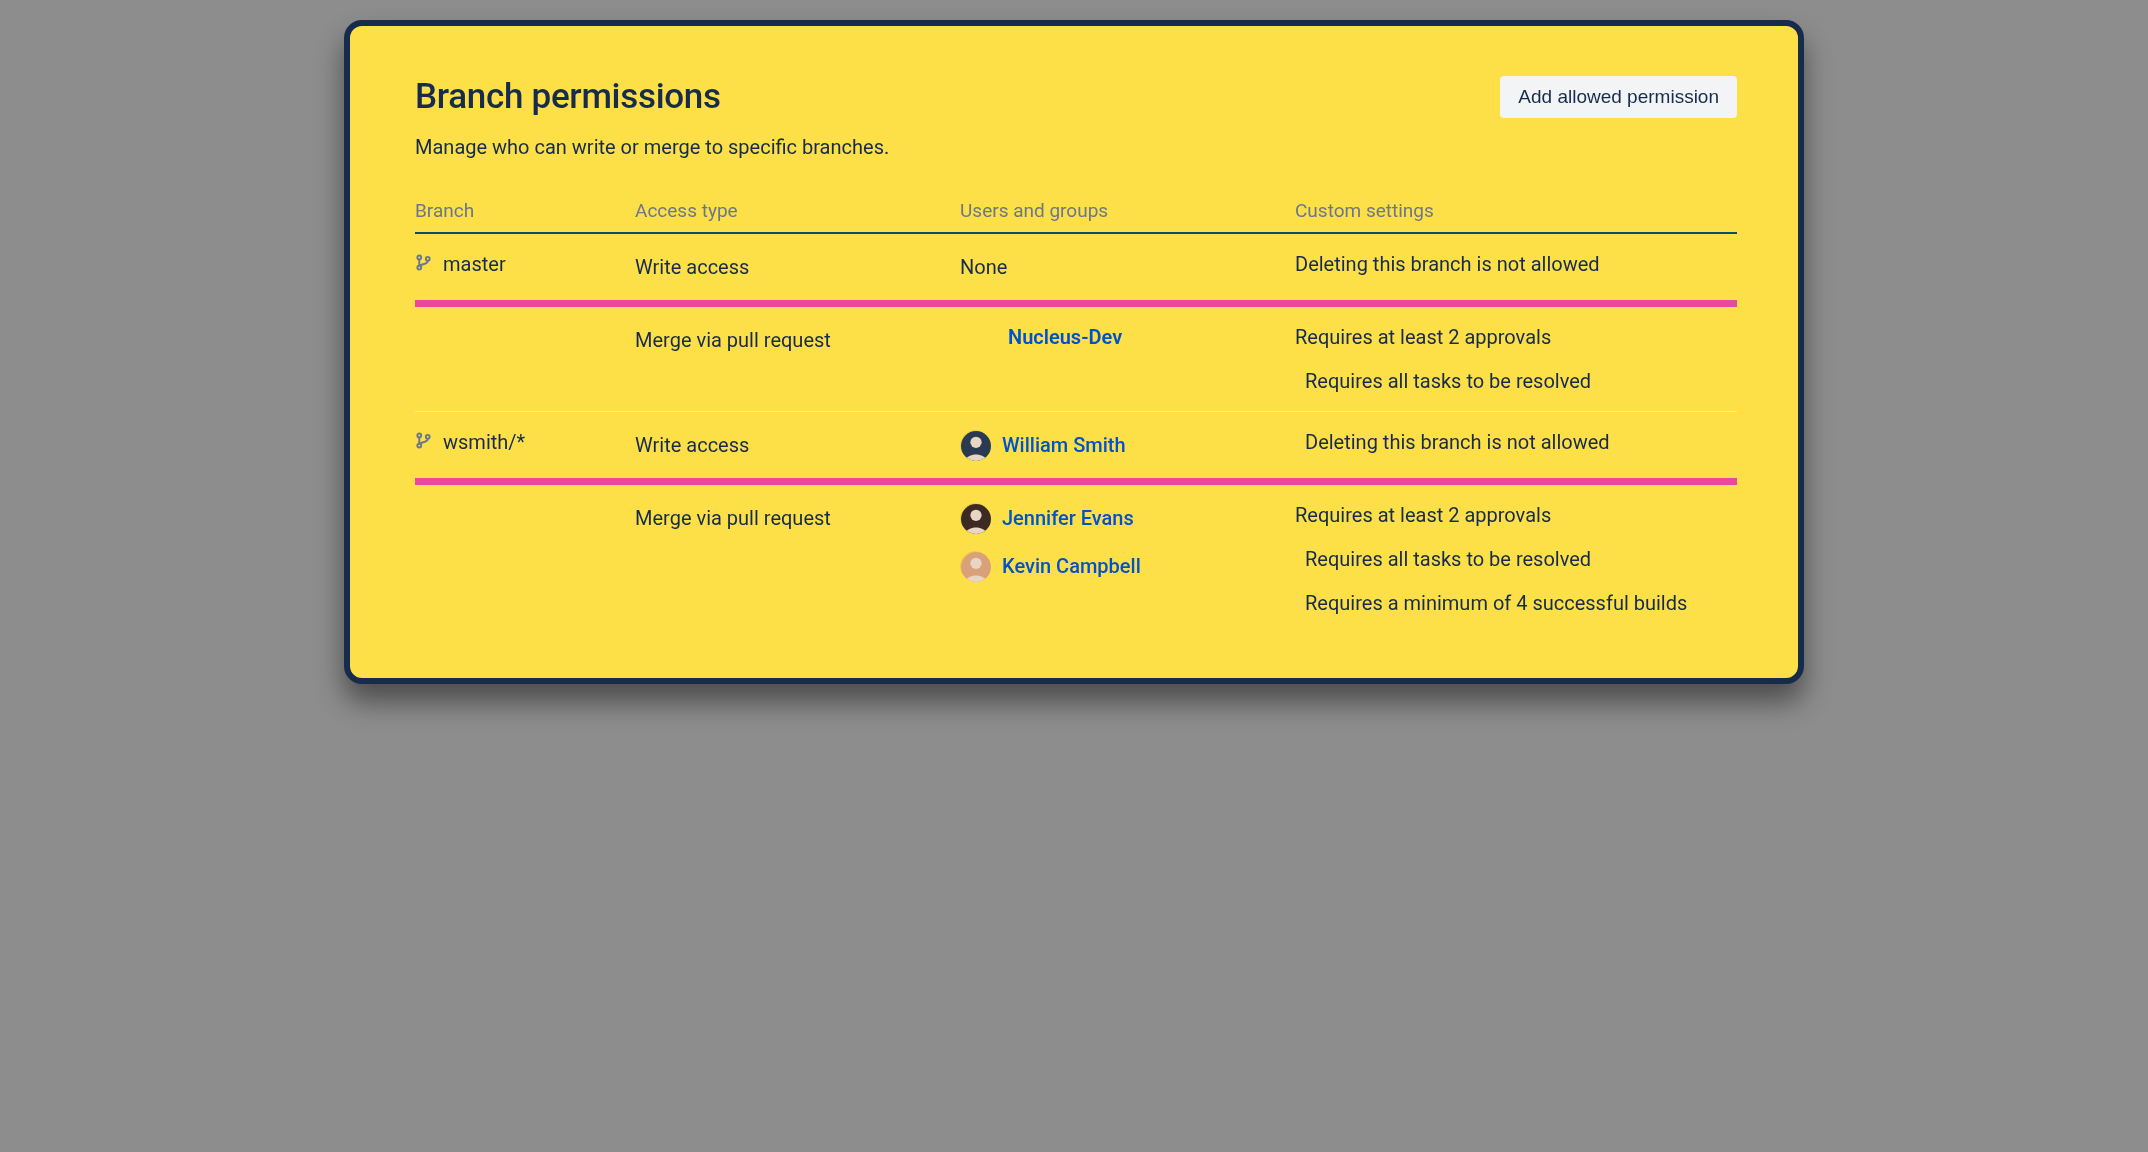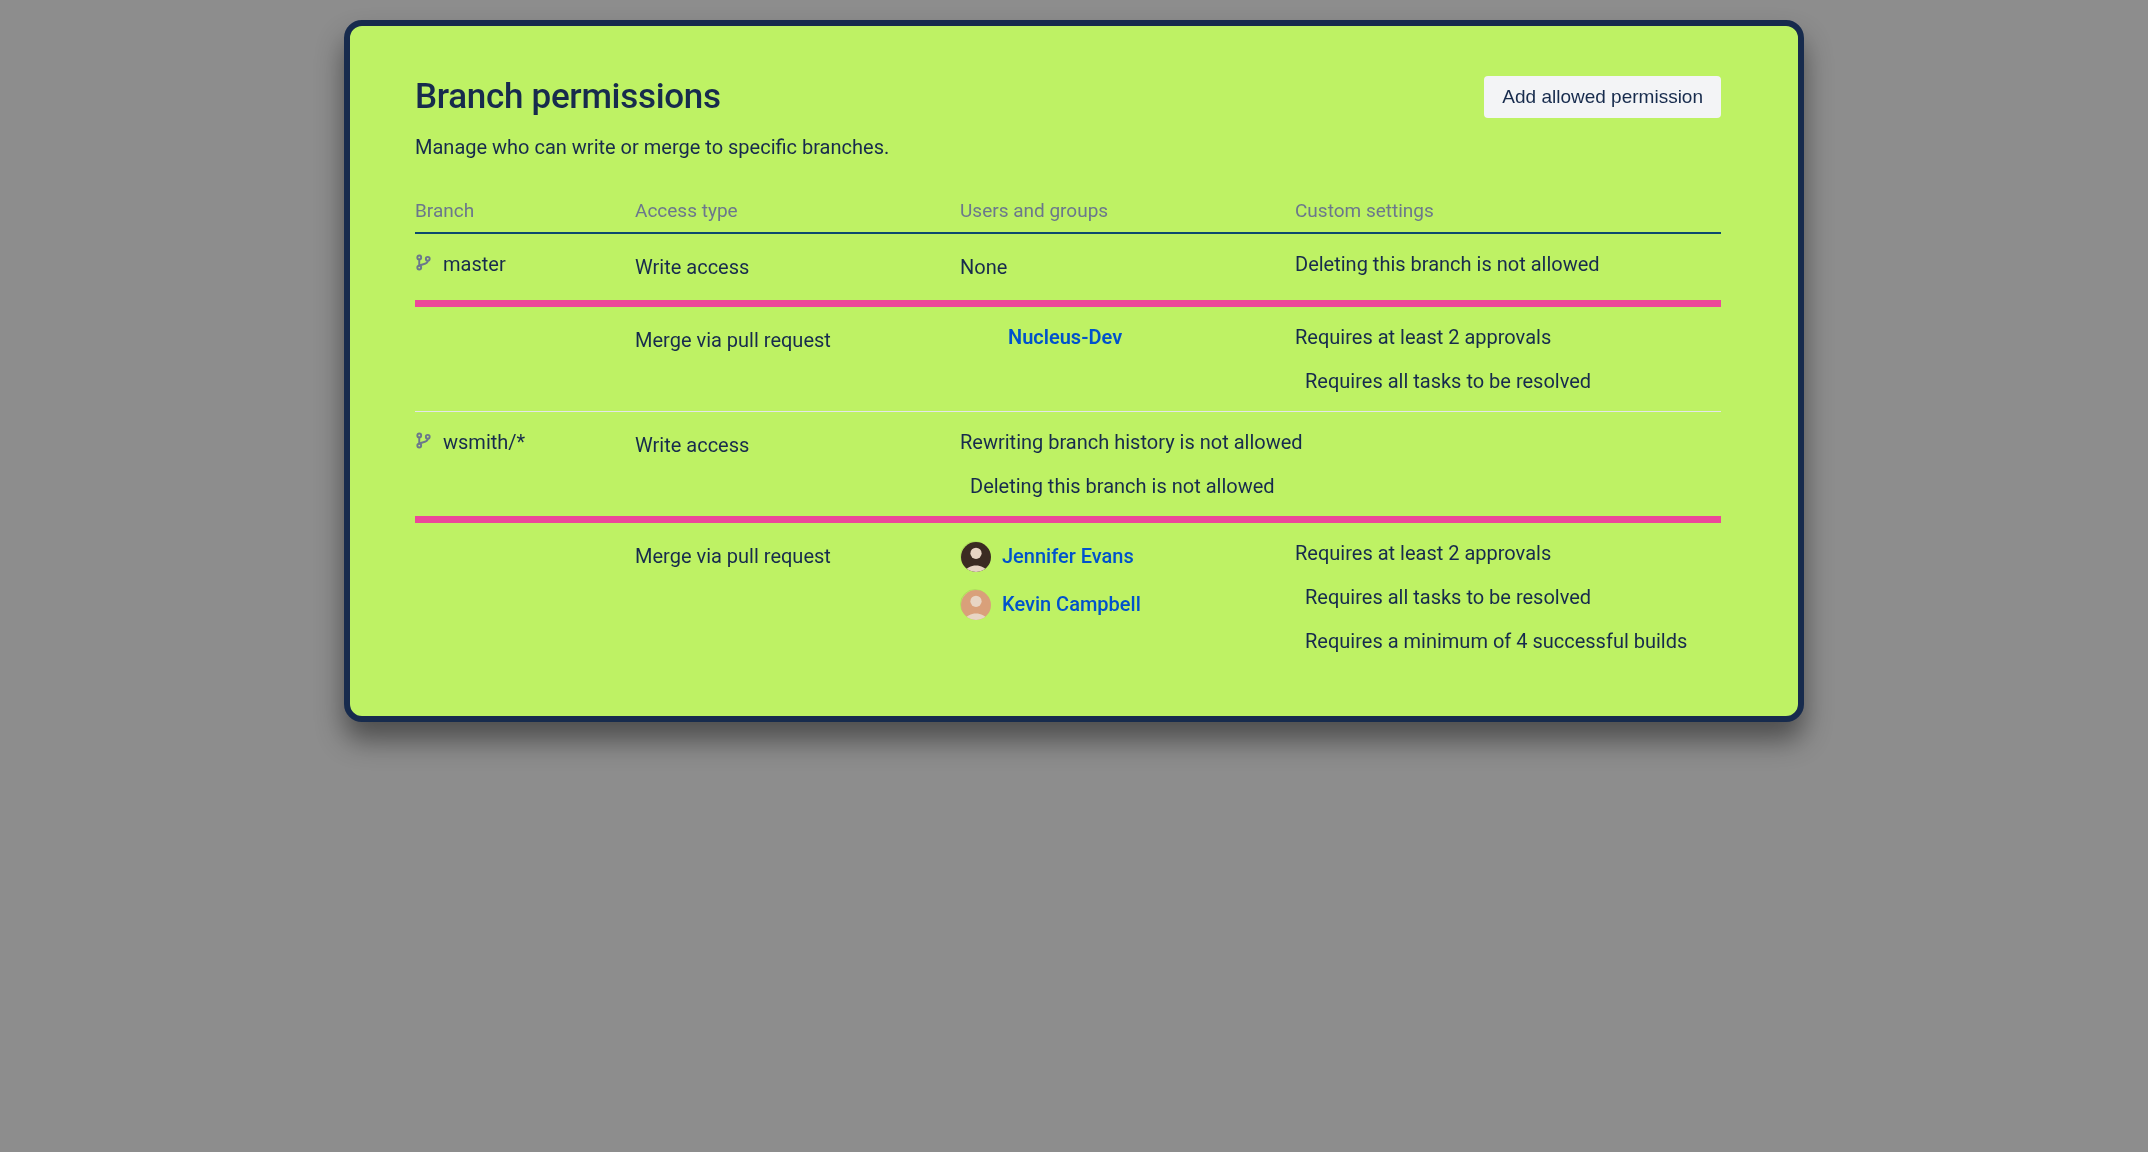--- a/index.html
+++ b/index.html
@@ -6,26 +6,26 @@
   body {
     background: #8d8d8d;
     font-family: -apple-system, BlinkMacSystemFont, "Segoe UI", Roboto, Helvetica, Arial, sans-serif;
     padding: 20px;
     display: flex;
     justify-content: center;
     align-items: flex-start;
     min-height: 100vh;
   }
   .card {
-    background: #bef264;
+    background: #fde047;
     width: 1460px;
     border-radius: 18px;
     border: 6px solid #172b4d;
     box-shadow: 0 18px 28px rgba(0,0,0,0.45);
-    padding: 50px 77px 45px 65px;
+    padding: 50px 61px 45px 65px;
     color: #172b4d;
   }
   .header-row {
     display: flex;
     justify-content: space-between;
     align-items: flex-start;
   }
   .page-title {
     font-size: 35px;
     font-weight: 500;
@@ -210,22 +210,38 @@
                     <circle cx="4" cy="12.8" r="1.8"></circle>
                     <circle cx="12" cy="4.5" r="1.8"></circle>
                     <path d="M4 5 L4 11"></path>
                     <path d="M12 6.3 C12 10 7 9 4 11"></path>
                   </svg>
                 </span>
                 <span>wsmith/*</span>
               </div>
             </div>
             <div class="col-access cell-text">Write access</div>
-            <div class="col-custom settings-col">
-              <div class="setting-line">Rewriting branch history is not allowed</div>
+            <div class="col-users users-col">
+              <div class="user-chip">
+                <span class="avatar"><svg viewBox="0 0 32 32" width="30" height="30">
+                    <defs>
+                      <clipPath id="c0">
+                        <circle cx="16" cy="16" r="16"></circle>
+                      </clipPath>
+                    </defs>
+                    <g clip-path="url(#c0)">
+                      <rect width="32" height="32" fill="#2a3a52"></rect>
+                      <circle cx="16" cy="12" r="6" fill="#e8d5c4"></circle>
+                      <path d="M4 34 C4 22 28 22 28 34 Z" fill="#e8d5c4"></path>
+                    </g>
+                  </svg></span>
+                <span class="user-link">William Smith</span>
+              </div>
+            </div>
+            <div class="col-custom settings-col">
               <div class="setting-line indent">Deleting this branch is not allowed</div>
             </div>
           </div>
           <div class="access-row">
             <div class="col-branch"></div>
             <div class="col-access cell-text">Merge via pull request</div>
             <div class="col-users users-col">
               <div class="user-chip">
                 <span class="avatar"><svg viewBox="0 0 32 32" width="30" height="30">
                     <defs>

